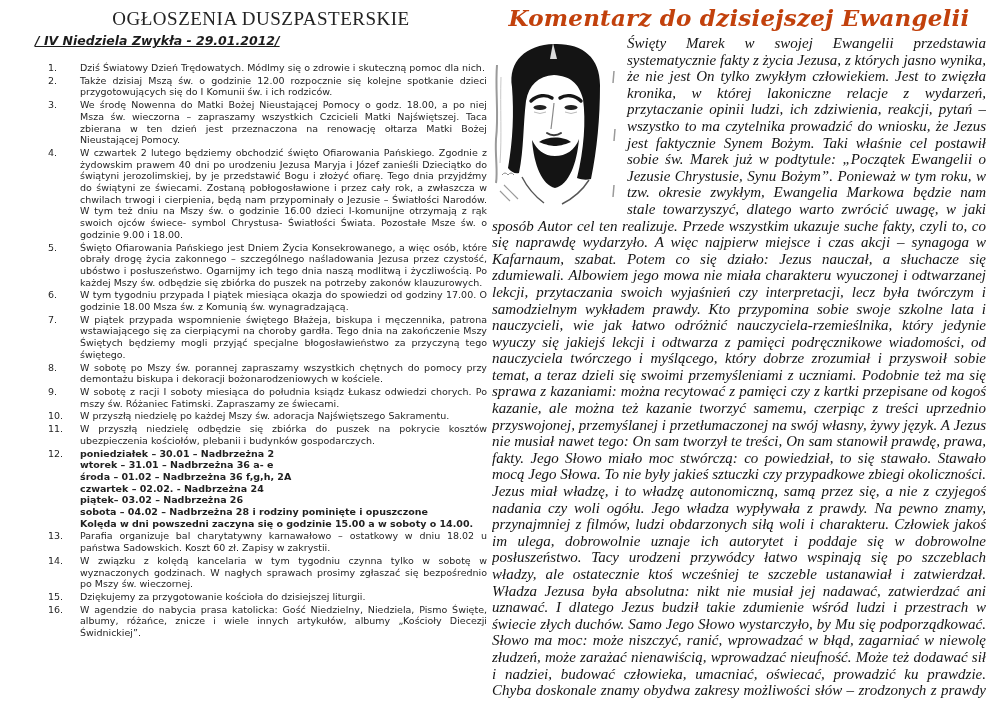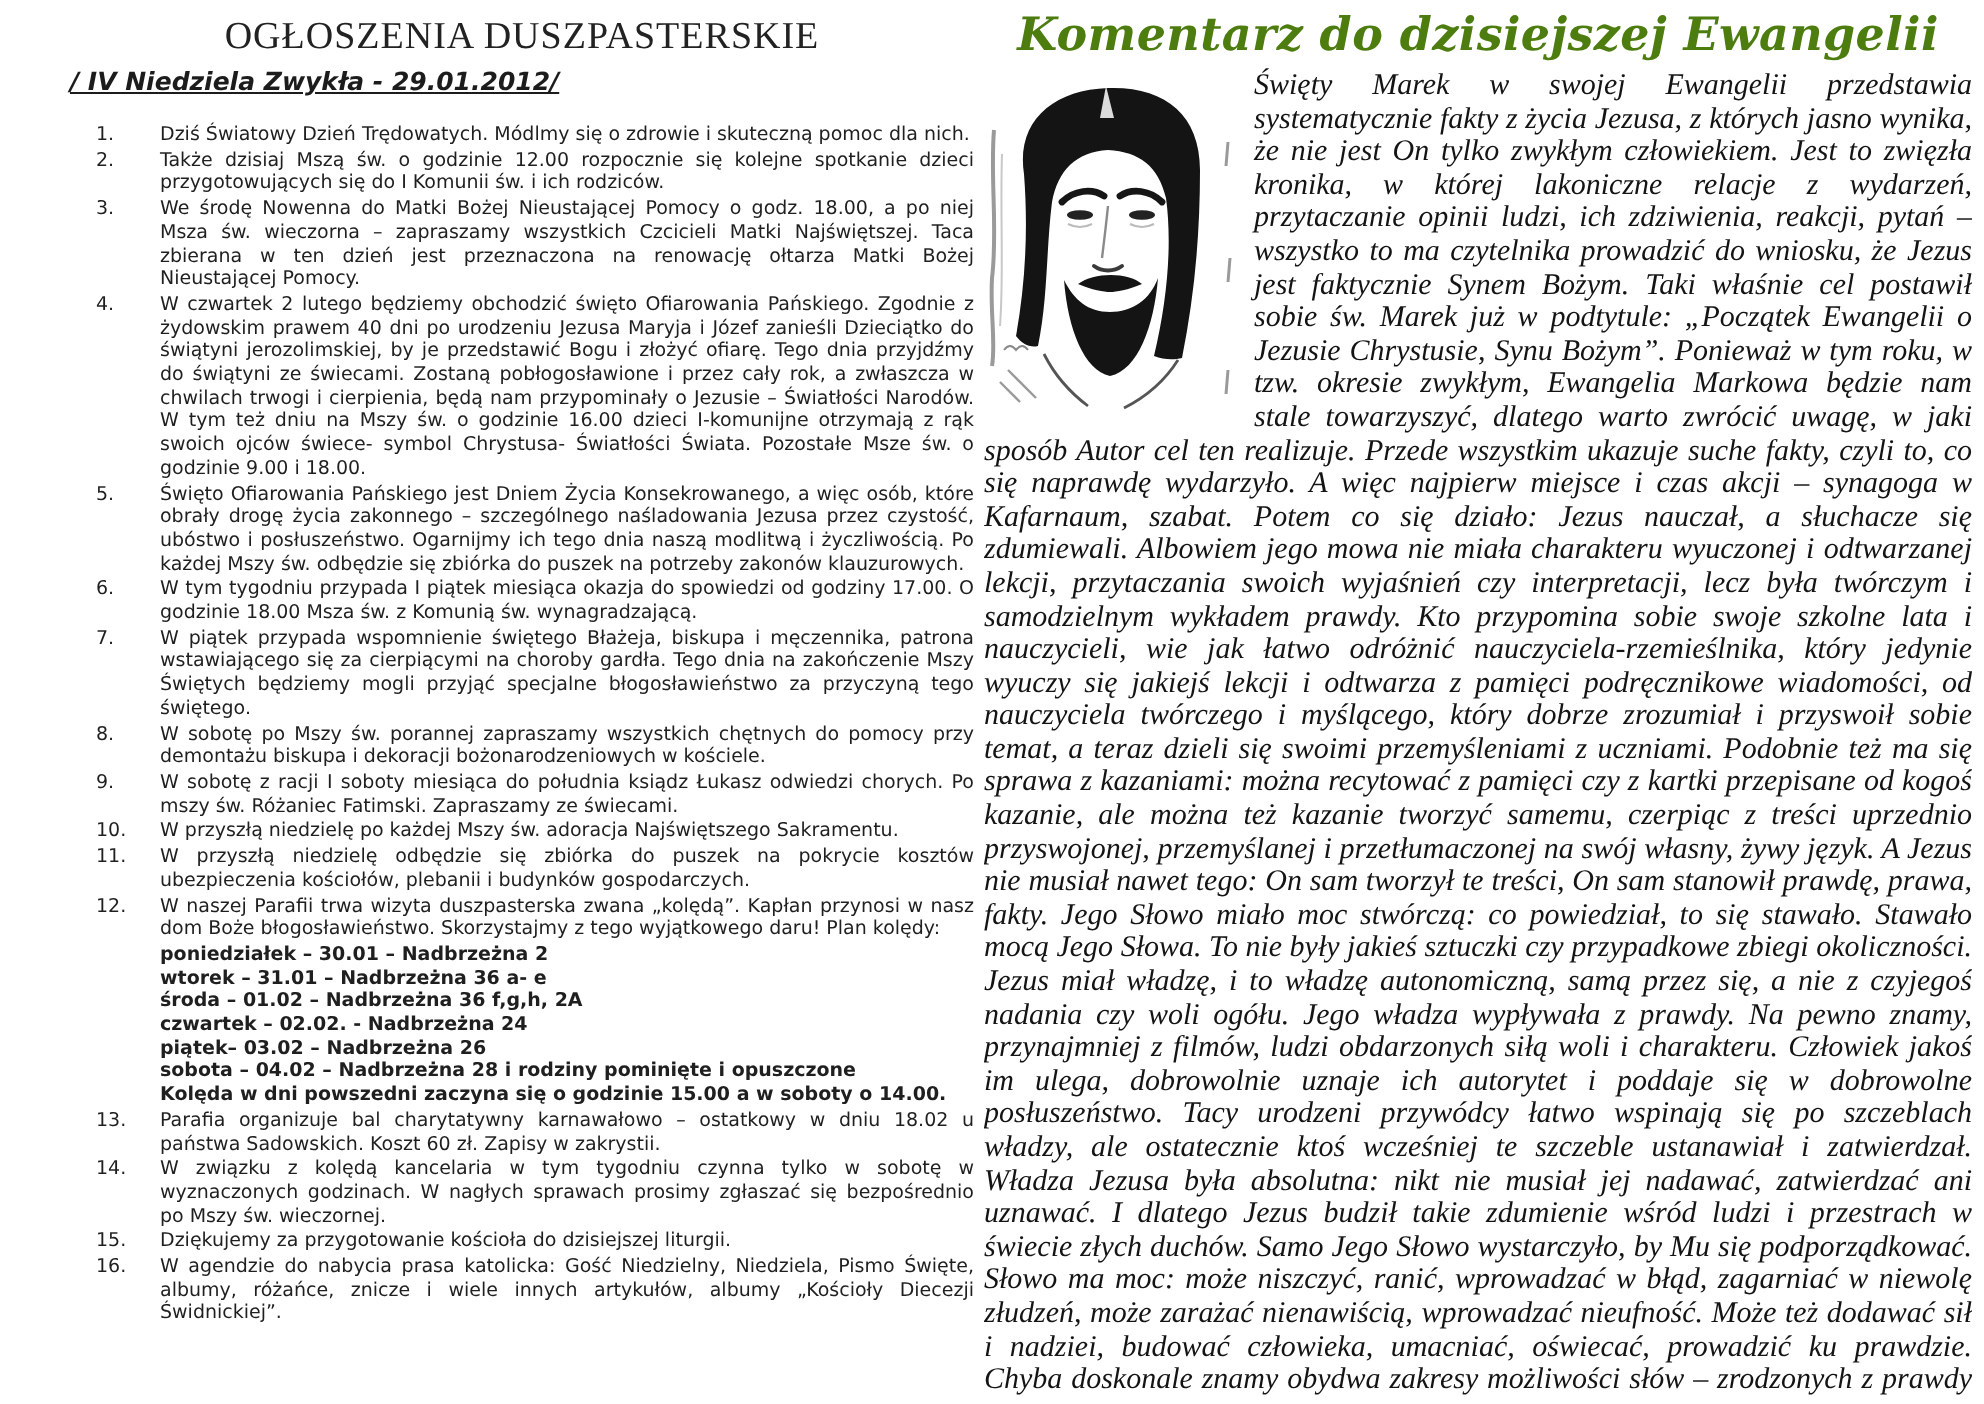--- a/index.html
+++ b/index.html
@@ -15,21 +15,21 @@
   ol.annc{list-style:none;margin:14px 0 0 0;padding:0;
           font-family:"DejaVu Sans",sans-serif;font-size:9.5px;line-height:11.7px;color:#1f1f1f;}
   ol.annc li{position:relative;padding-left:45px;text-align:justify;margin:0 0 1px 0;}
   ol.annc li .num{position:absolute;left:13px;top:0;}
   .schedule{font-weight:bold;margin-top:1px;}
   .schedule div{text-align:left;}
 
   
   #right-col{position:absolute;left:492px;top:4px;width:494px;height:696px;overflow:hidden;}
   .r-title{font-family:"DejaVu Serif",serif;font-style:italic;font-weight:bold;font-size:23px;
-           text-align:center;margin:0 0 4px 0;color:#4d7c0f;letter-spacing:.2px;}
+           text-align:center;margin:0 0 4px 0;color:#c2410c;letter-spacing:.2px;}
   .commentary{font-family:Liberation Serif, serif;font-style:italic;font-size:15px;line-height:16.6px;
               text-align:justify;color:#141414;}
   .sketch{float:left;width:127px;height:168px;margin:2px 8px 2px 0;}
 </style>
 </head>
 <body>
 
 <div id="page">
 
   <div id="left-col">
@@ -45,21 +45,20 @@
       <li><span class="num">4.</span><span>W czwartek 2 lutego będziemy obchodzić święto Ofiarowania Pańskiego. Zgodnie z żydowskim prawem 40 dni po urodzeniu Jezusa Maryja i Józef zanieśli Dzieciątko do świątyni jerozolimskiej, by je przedstawić Bogu i złożyć ofiarę. Tego dnia przyjdźmy do świątyni ze świecami. Zostaną pobłogosławione i przez cały rok, a zwłaszcza w chwilach trwogi i cierpienia, będą nam przypominały o Jezusie – Światłości Narodów. W tym też dniu na Mszy św. o godzinie 16.00 dzieci I-komunijne otrzymają z rąk swoich ojców świece- symbol Chrystusa- Światłości Świata. Pozostałe Msze św. o godzinie 9.00 i 18.00.</span></li>
       <li><span class="num">5.</span><span>Święto Ofiarowania Pańskiego jest Dniem Życia Konsekrowanego, a więc osób, które obrały drogę życia zakonnego – szczególnego naśladowania Jezusa przez czystość, ubóstwo i posłuszeństwo. Ogarnijmy ich tego dnia naszą modlitwą i życzliwością. Po każdej Mszy św. odbędzie się zbiórka do puszek na potrzeby zakonów klauzurowych.</span></li>
       <li><span class="num">6.</span><span>W tym tygodniu przypada I piątek miesiąca okazja do spowiedzi od godziny 17.00. O godzinie 18.00 Msza św. z Komunią św. wynagradzającą.</span></li>
       <li><span class="num">7.</span><span>W piątek przypada wspomnienie świętego Błażeja, biskupa i męczennika, patrona wstawiającego się za cierpiącymi na choroby gardła. Tego dnia na zakończenie Mszy Świętych będziemy mogli przyjąć specjalne błogosławieństwo za przyczyną tego świętego.</span></li>
       <li><span class="num">8.</span><span>W sobotę po Mszy św. porannej zapraszamy wszystkich chętnych do pomocy przy demontażu biskupa i dekoracji bożonarodzeniowych w kościele.</span></li>
       <li><span class="num">9.</span><span>W sobotę z racji I soboty miesiąca do południa ksiądz Łukasz odwiedzi chorych. Po mszy św. Różaniec Fatimski. Zapraszamy ze świecami.</span></li>
       <li><span class="num">10.</span><span>W przyszłą niedzielę po każdej Mszy św. adoracja Najświętszego Sakramentu.</span></li>
       <li><span class="num">11.</span><span>W przyszłą niedzielę odbędzie się zbiórka do puszek na pokrycie kosztów ubezpieczenia kościołów, plebanii i budynków gospodarczych.</span></li>
       <li>
         <span class="num">12.</span>
-        <span>W naszej Parafii trwa wizyta duszpasterska zwana „kolędą”. Kapłan przynosi w nasz dom Boże błogosławieństwo. Skorzystajmy z tego wyjątkowego daru! Plan kolędy:</span>
         <div class="schedule">
           <div>poniedziałek – 30.01 – Nadbrzeżna 2</div>
           <div>wtorek – 31.01 – Nadbrzeżna 36 a- e</div>
           <div>środa – 01.02 –  Nadbrzeżna 36 f,g,h,  2A</div>
           <div>czwartek – 02.02. -  Nadbrzeżna 24</div>
           <div>piątek– 03.02 – Nadbrzeżna 26</div>
           <div>sobota – 04.02 – Nadbrzeżna 28 i rodziny pominięte i opuszczone</div>
           <div>Kolęda w dni powszedni zaczyna się o godzinie 15.00 a w soboty o 14.00.</div>
         </div>
       </li>

